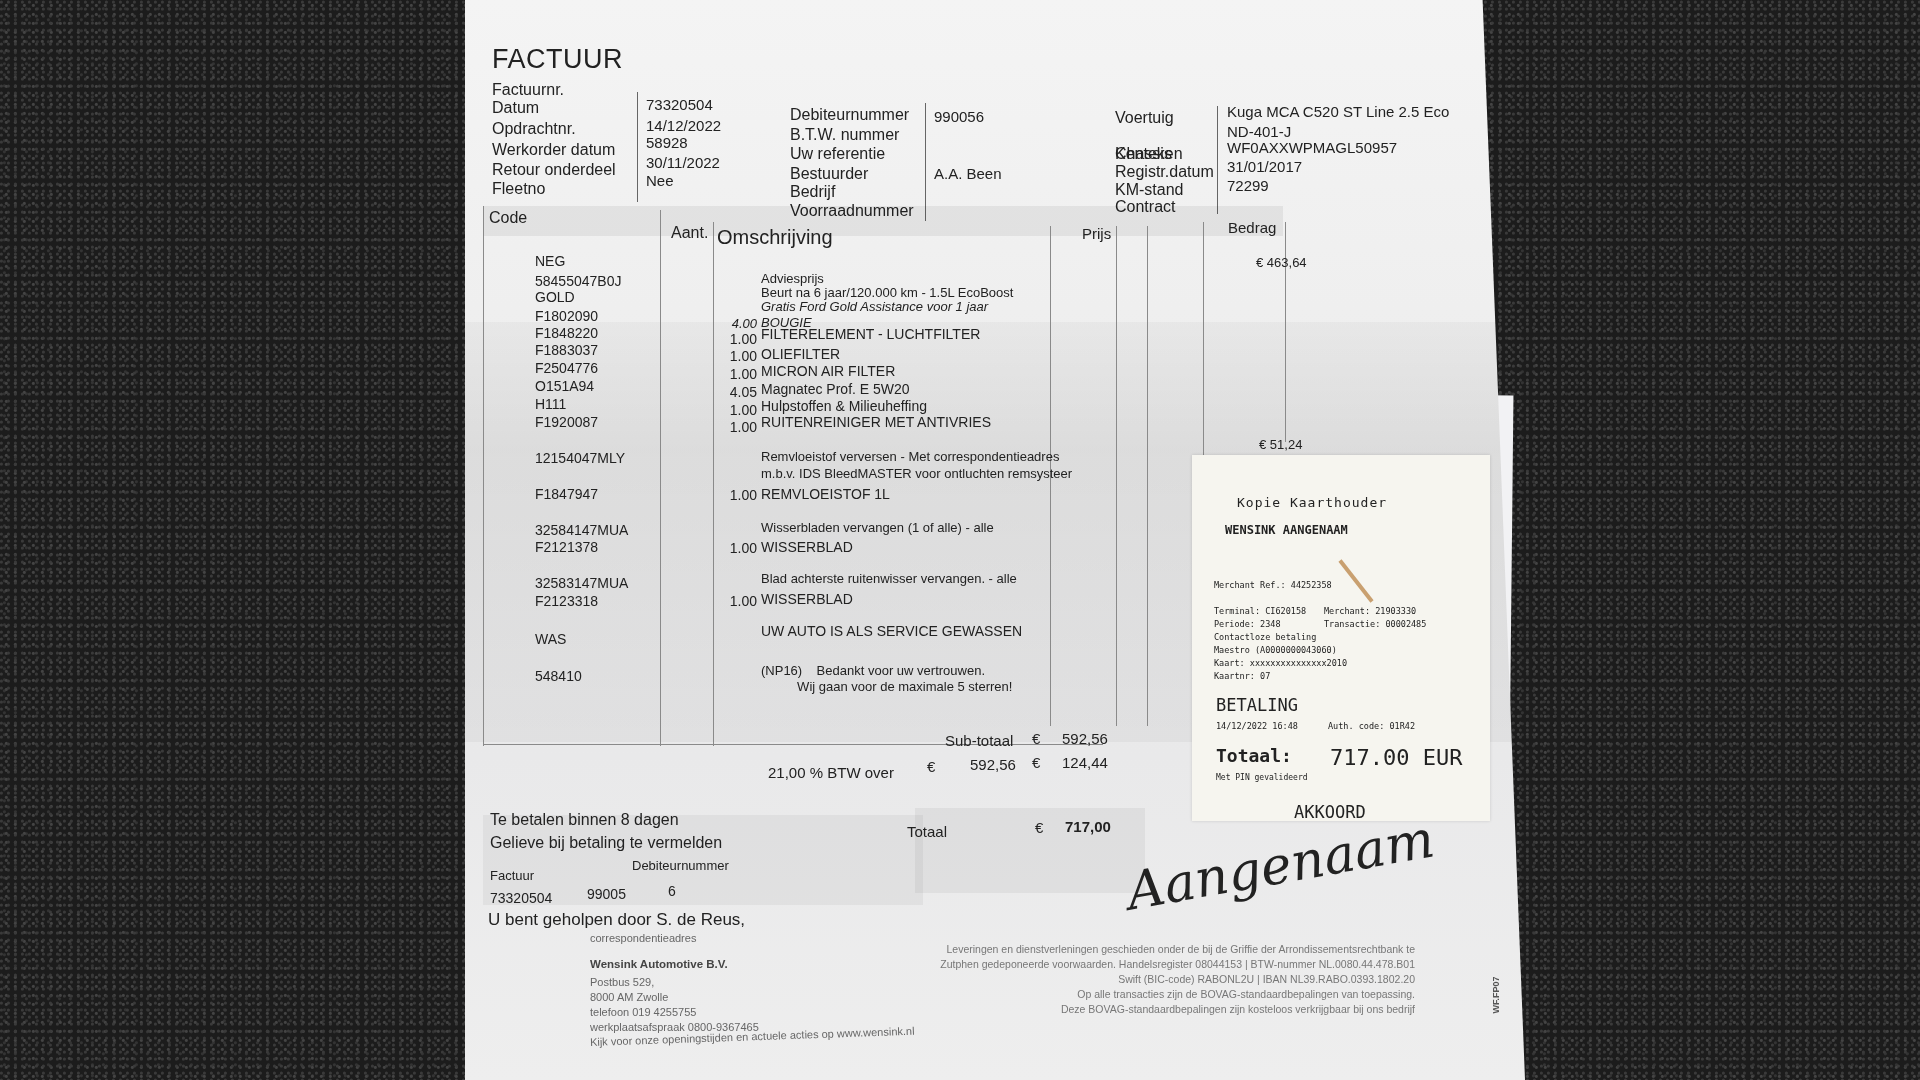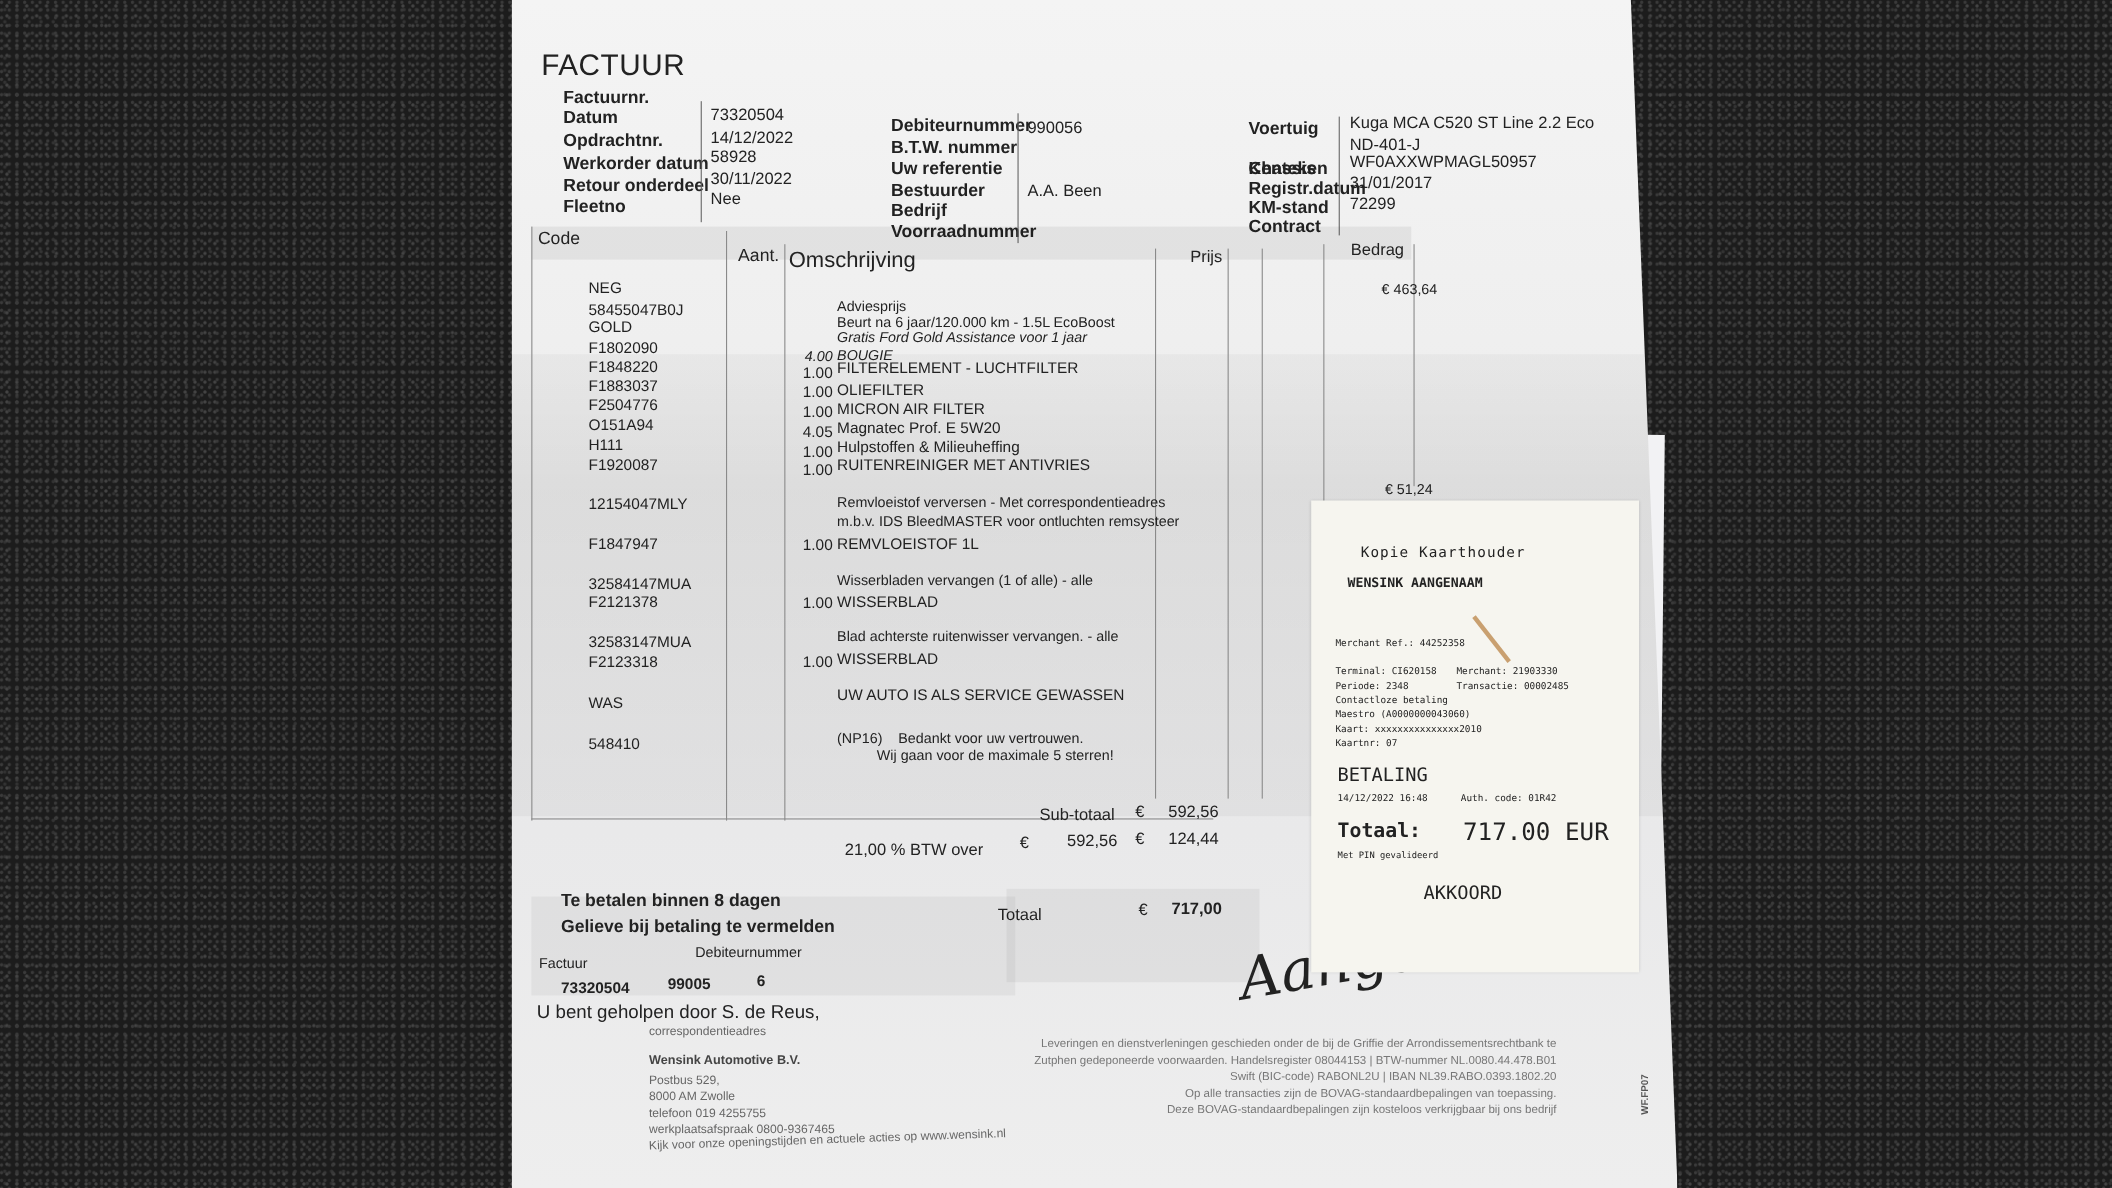--- a/index.html
+++ b/index.html
@@ -22,35 +22,35 @@
     background: linear-gradient(180deg,#f4f4f4 0%, #ededed 40%, #e9e9ea 70%, #eeeeee 100%);
     clip-path: polygon(0 0, 96% 0, 100% 100%, 0 100%);
     color:#222;
   }
   .paper-fold {
     position:absolute; left:0; right:0; top:322px; height:420px;
     background: linear-gradient(180deg, rgba(0,0,0,0.03), rgba(0,0,0,0.07) 30%, rgba(0,0,0,0.04));
   }
   .abs { position:absolute; white-space:nowrap; }
   .title { font-size:27px; left:27px; top:44px; letter-spacing:0.5px; }
-  .lbl { font-weight:bold; font-size:16px; line-height:19px;margin-left:20px; }
+  .lbl { font-weight:normal; font-size:16px; line-height:19px; }
   .val { font-size:15px; line-height:19px; }
   .vline { position:absolute; width:1px; background:#666; }
   .grid-head { position:absolute; left:18px; top:206px; width:800px; height:30px; background:rgba(0,0,0,0.06); }
   .col-line { position:absolute; width:1px; background:#8a8a8a; }
   .row { position:absolute; font-size:14px; line-height:17px;margin-left:46px; }
   .code { left:24px; }
   .qty { left:186px; width:60px; text-align:right; }
   .desc { left:250px; }
   .amount { font-size:13px; }
   .small-grey { color:#666; font-size:11px; }
   .foot { color:#777; font-size:10.5px; line-height:15px; text-align:right; }
   
   .receipt {
-    position:absolute; left:1192px; top:455px; width:298px; height:429px;
+    position:absolute; left:1192px; top:455px; width:298px; height:366px;
     background:#f6f5ef; box-shadow:0 0 3px rgba(0,0,0,0.15);
     font-family:"DejaVu Sans Mono", monospace; color:#222;
   }
   .receipt .r { position:absolute; white-space:nowrap; }
   .sig {
     position:absolute; left:1125px; top:835px; font-family:"DejaVu Serif", serif;
     font-style:italic; font-size:52px; color:#222; transform: rotate(-10deg);
   }
 </style>
 </head>
@@ -95,21 +95,21 @@
   <div>
     <div class="abs lbl" style="left:650px;top:108px">Voertuig</div>
     <div class="abs lbl" style="left:650px;top:144px">Kenteken</div>
     <div class="abs lbl" style="left:650px;top:144px">Chassis</div>
     <div class="abs lbl" style="left:650px;top:162px">Registr.datum</div>
     <div class="abs lbl" style="left:650px;top:180px">KM-stand</div>
     <div class="abs lbl" style="left:650px;top:197px">Contract</div>
   </div>
   <div class="vline" style="left:752px;top:106px;height:108px"></div>
   <div>
-    <div class="abs val" style="left:762px;top:102px">Kuga MCA C520 ST Line 2.2 Eco</div>
+    <div class="abs val" style="left:762px;top:102px">Kuga MCA C520 ST Line 2.5 Eco</div>
     <div class="abs val" style="left:762px;top:122px">ND-401-J</div>
     <div class="abs val" style="left:762px;top:138px">WF0AXXWPMAGL50957</div>
     <div class="abs val" style="left:762px;top:157px">31/01/2017</div>
     <div class="abs val" style="left:762px;top:176px">72299</div>
   </div>
 
   <div class="grid-head"></div>
   <div class="abs val" style="left:24px;top:208px;font-size:16px">Code</div>
   <div class="abs val" style="left:206px;top:223px;font-size:16px">Aant.</div>
   <div class="abs val" style="left:252px;top:228px;font-size:20px">Omschrijving</div>

